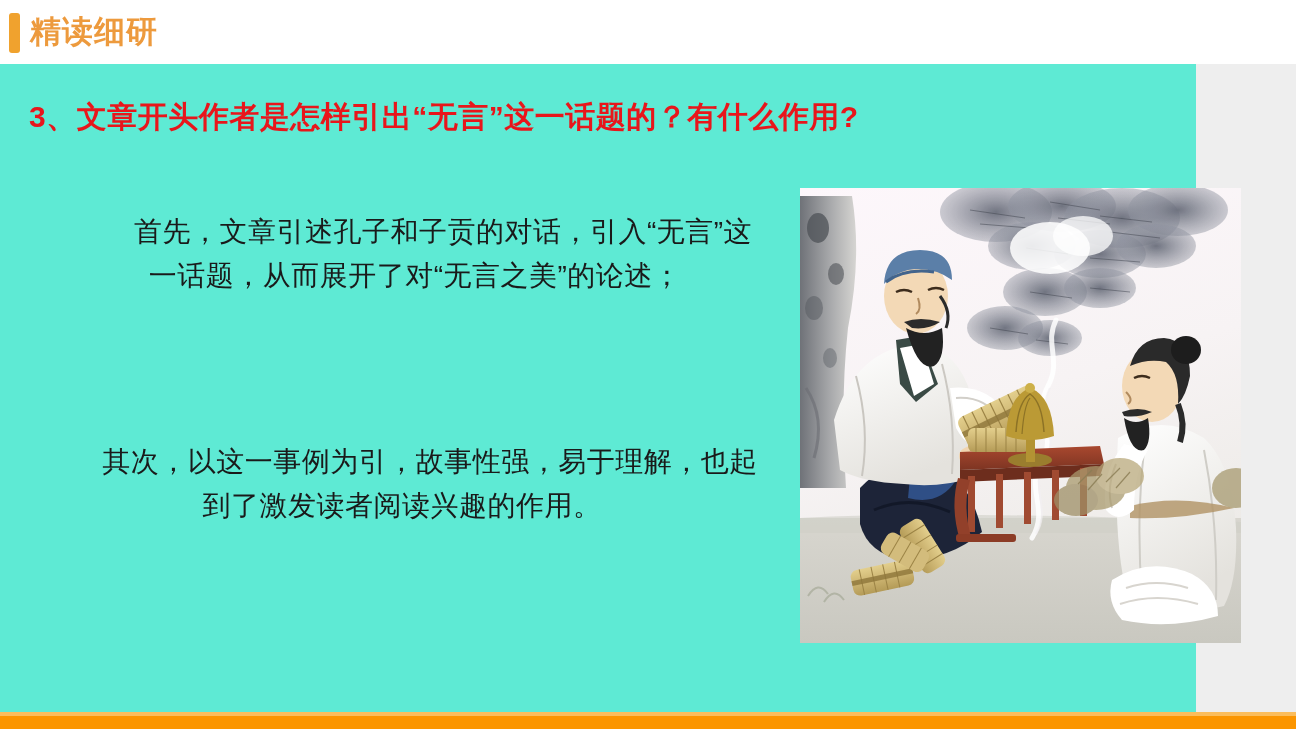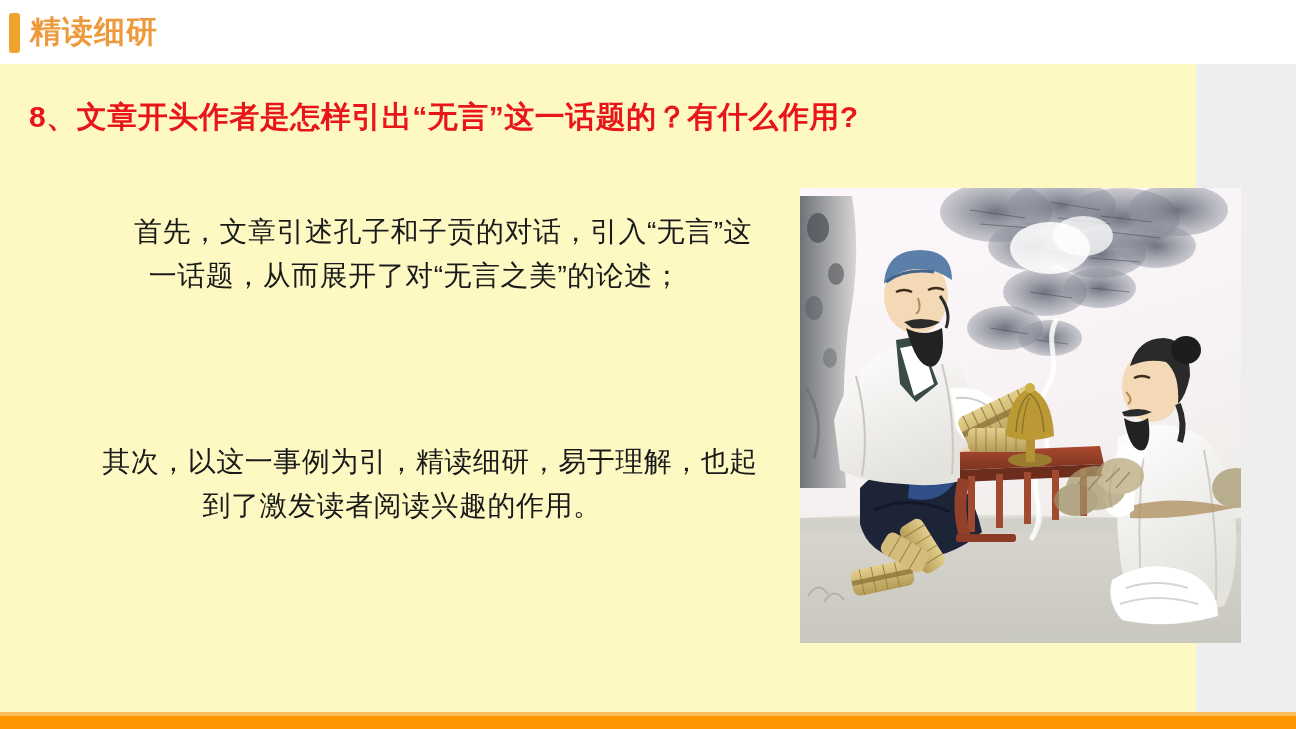--- a/index.html
+++ b/index.html
@@ -10,21 +10,21 @@
     width: 1296px;
     height: 729px;
     overflow: hidden;
     background: #eeeeee;
     font-family: "Liberation Sans", "DejaVu Sans", sans-serif;
   }
   .slide {
     position: relative;
     width: 1196px;
     height: 729px;
-    background: #fef9c3;
+    background: #5eead4;
   }
 
   
   .header-band {
     position: absolute;
     left: 0; top: 0;
     width: 1296px;
     height: 64px;
     background: #ffffff;
   }
@@ -126,25 +126,25 @@
 </head>
 <body>
 
 <div class="slide">
 
   <div class="header-band">
     <div class="header-accent-bar"></div>
     <div class="header-title">精读细研</div>
   </div>
 
-  <div class="question-title">8、文章开头作者是怎样引出“无言”这一话题的？有什么作用?</div>
+  <div class="question-title">3、文章开头作者是怎样引出“无言”这一话题的？有什么作用?</div>
 
   <div class="answer-block">
     <div class="answer-para p1">首先，文章引述孔子和子贡的对话，引入“无言”这一话题，从而展开了对“无言之美”的论述；</div>
-    <div class="answer-para p2">其次，以这一事例为引，精读细研，易于理解，也起到了激发读者阅读兴趣的作用。</div>
+    <div class="answer-para p2">其次，以这一事例为引，故事性强，易于理解，也起到了激发读者阅读兴趣的作用。</div>
   </div>
 
   <div class="picture-frame">
     <svg class="pic" viewBox="0 0 441 455" preserveAspectRatio="none">
       <defs>
         <linearGradient id="skyg" x1="0" y1="0" x2="0.3" y2="1">
           <stop offset="0%" stop-color="#fdf7fb"></stop>
           <stop offset="55%" stop-color="#f7f3f4"></stop>
           <stop offset="100%" stop-color="#eceae6"></stop>
         </linearGradient>

